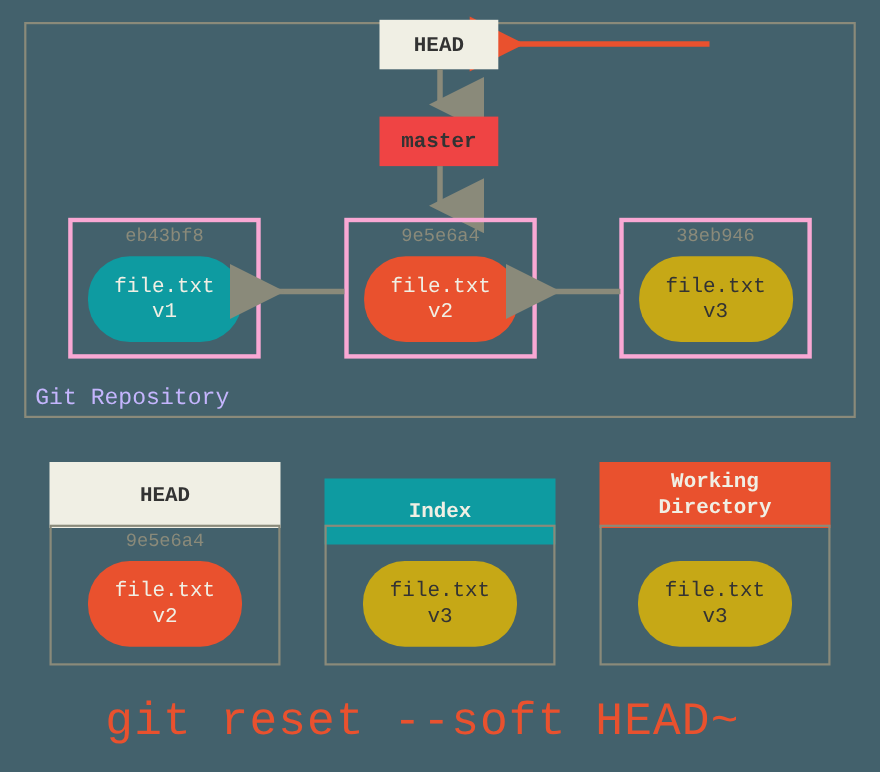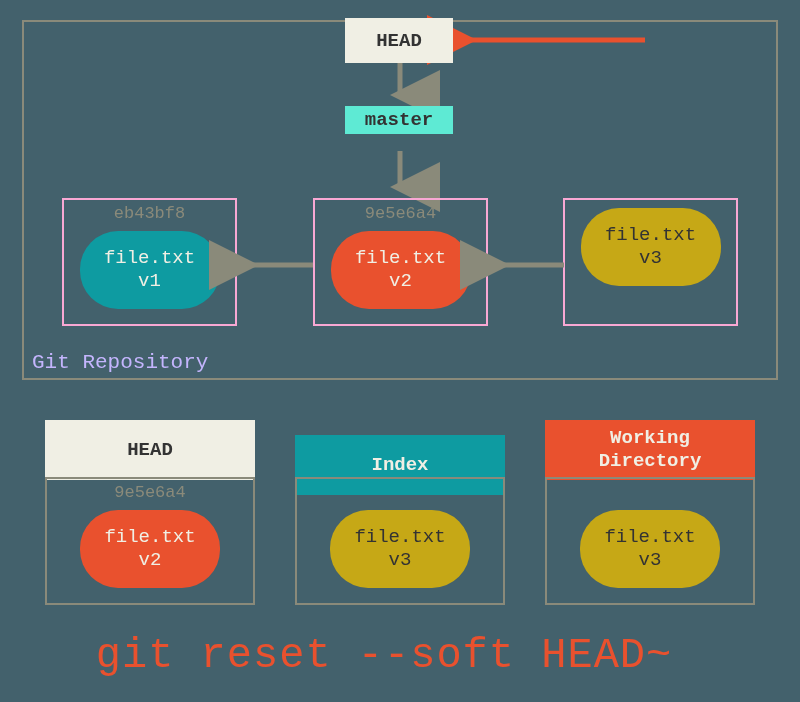--- a/index.html
+++ b/index.html
@@ -38,34 +38,34 @@
     font-weight: bold;
     display: flex;
     align-items: center;
     justify-content: center;
   }
   .master-box {
     position: absolute;
     left: 345px;
     top: 106px;
     width: 108px;
-    height: 28px;
-    background: #5eead4;
+    height: 45px;
+    background: #ef4444;
     color: #333;
     font-size: 19px;
     font-weight: bold;
     display: flex;
     align-items: center;
     justify-content: center;
   }
   .commit-box {
     position: absolute;
     width: 175px;
     height: 128px;
-    border: 2px solid #f9a8d4;
+    border: 4px solid #f9a8d4;
     top: 198px;
   }
   .commit-hash {
     text-align: center;
     color: #8a8a7a;
     font-size: 17px;
     padding-top: 4px;
   }
   .pill {
     width: 140px;
@@ -176,20 +176,21 @@
 <svg class="arrow" style="left:237px; top:255px; width:76px; height:20px;">
   <defs>
     <marker id="greyleft" markerWidth="10" markerHeight="10" refX="2" refY="5" orient="auto">
       <path d="M10,0 L0,5 L10,10 Z" fill="#8a8a7a"></path>
     </marker>
   </defs>
   <line x1="76" y1="10" x2="12" y2="10" stroke="#8a8a7a" stroke-width="5" marker-end="url(#greyleft)"></line>
 </svg>
 
 <div class="commit-box" style="left:563px;">
+  <div class="commit-hash">38eb946</div>
   <div class="pill pill-olive">
     <span>file.txt</span>
     <span>v3</span>
   </div>
 </div>
 
 <svg class="arrow" style="left:488px; top:255px; width:76px; height:20px;">
   <line x1="76" y1="10" x2="12" y2="10" stroke="#8a8a7a" stroke-width="5" marker-end="url(#greyleft)"></line>
 </svg>
 

